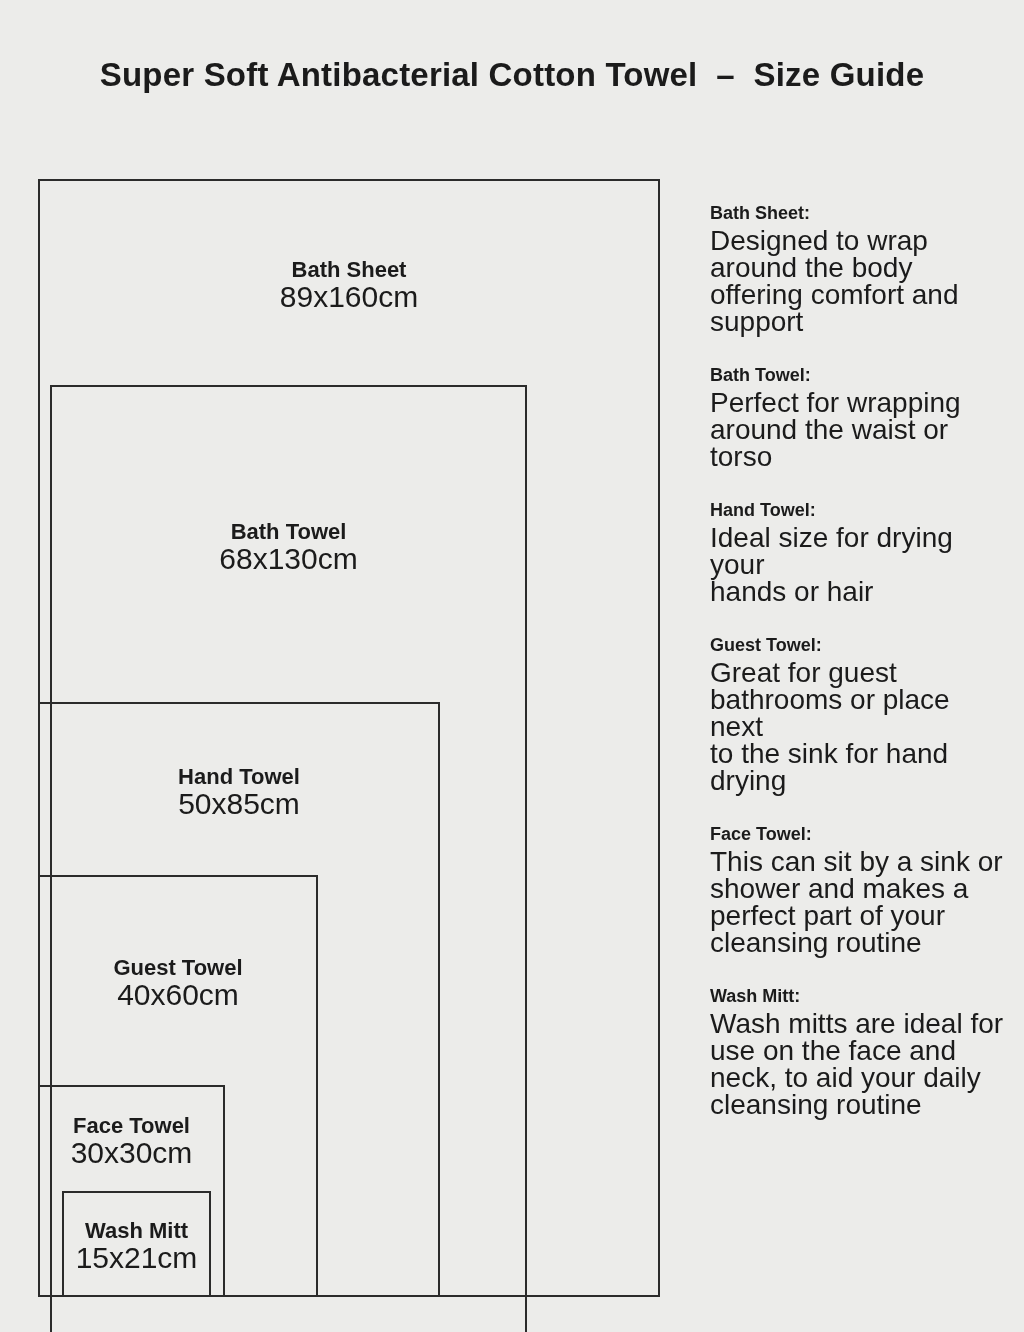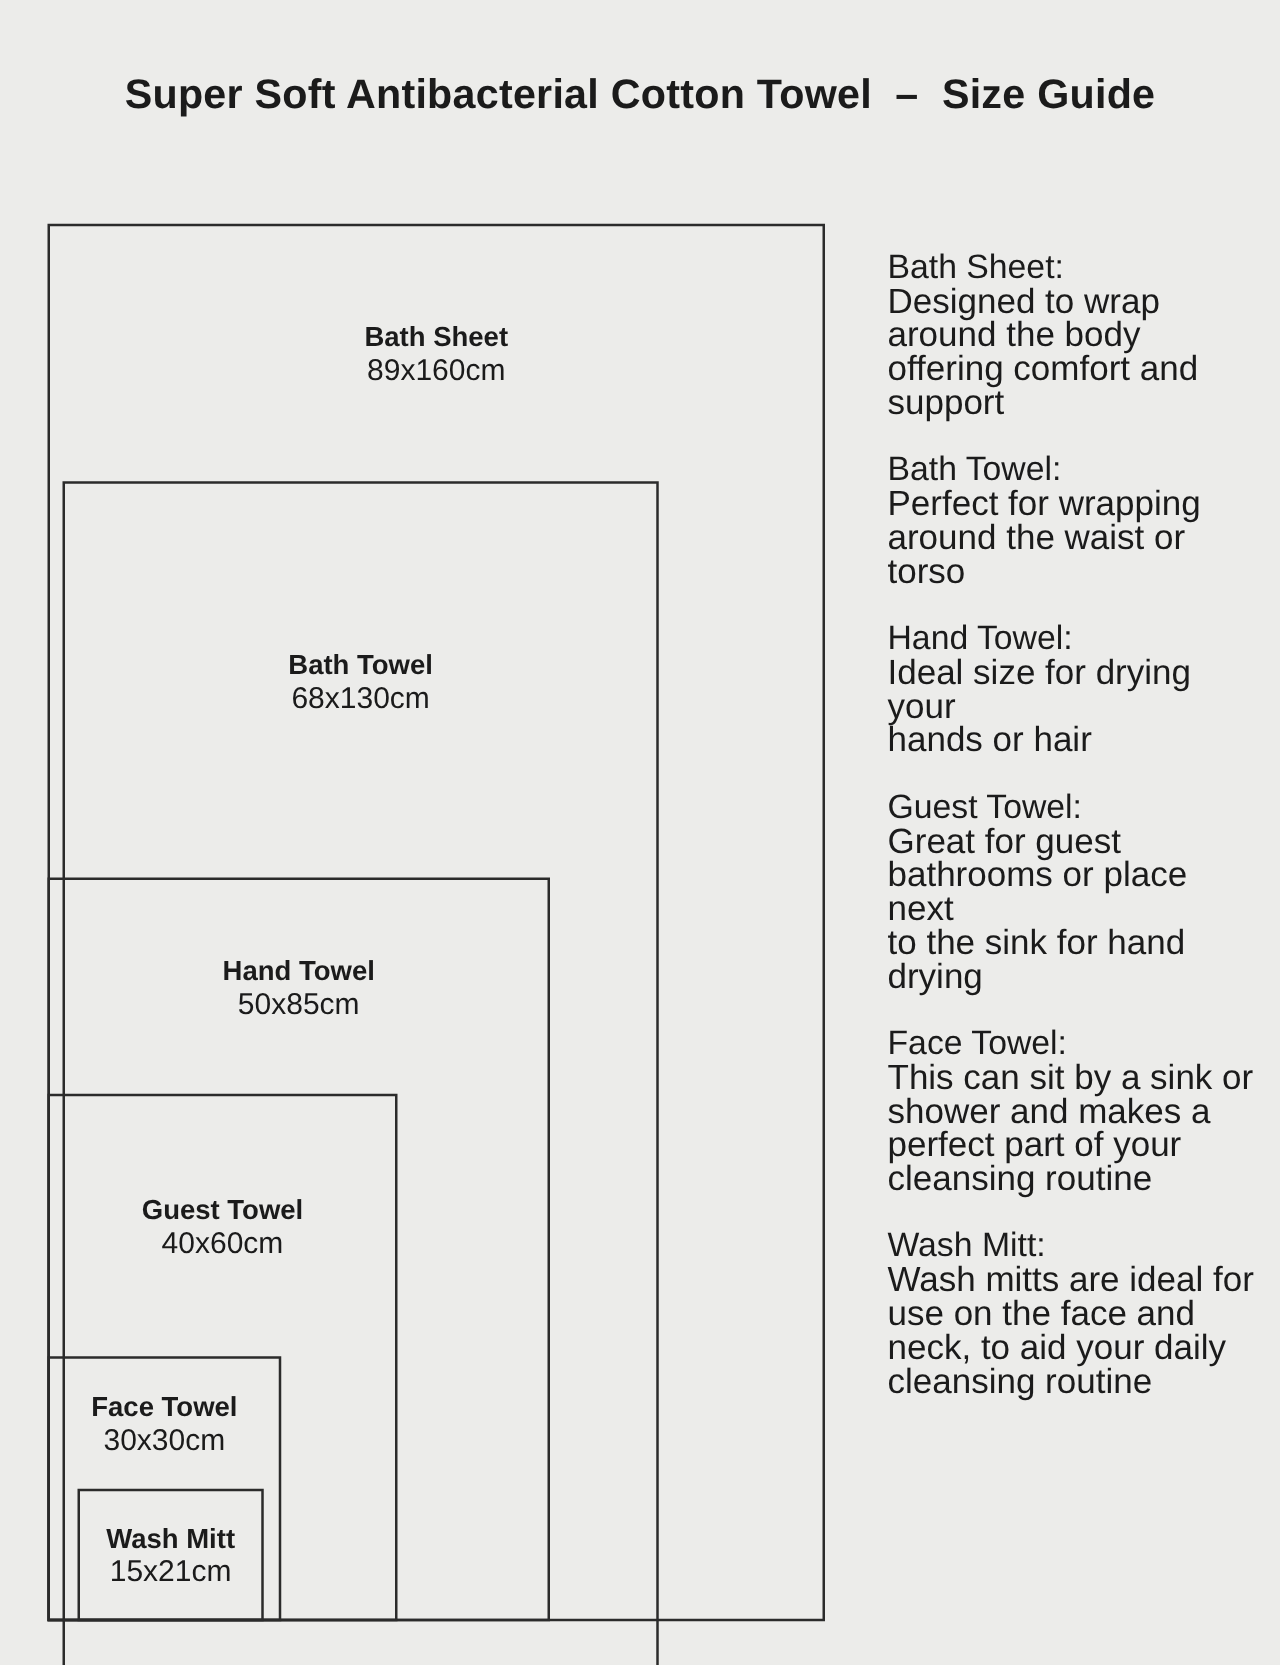--- a/index.html
+++ b/index.html
@@ -48,29 +48,29 @@
     line-height:27px;
   }
   .band-bath-sheet { height:204px; }
   .band-bath-towel { height:315px; }
   .band-hand-towel { height:171px; }
   .band-guest-towel{ height:208px; }
   .band-face-towel { height:104px; }
   .band-wash-mitt  { height:102px; }
 
   .towel-name{font-size:22px;font-weight:bold;}
-  .towel-size{font-size:24px;}
+  .towel-size{font-size:30px;}
 
   
   .descriptions{
     position:absolute;left:710px;top:200px;width:300px;
   }
   .desc-block{margin:0 0 27px 0;}
   .desc-heading{
-    font-size:27px;font-weight:normal;line-height:27px;
+    font-size:18px;font-weight:bold;line-height:27px;
   }
   .desc-body{
     font-size:28px;line-height:27px;
     white-space:pre-line;
   }
 </style>
 </head>
 <body>
 
 <div class="canvas">

